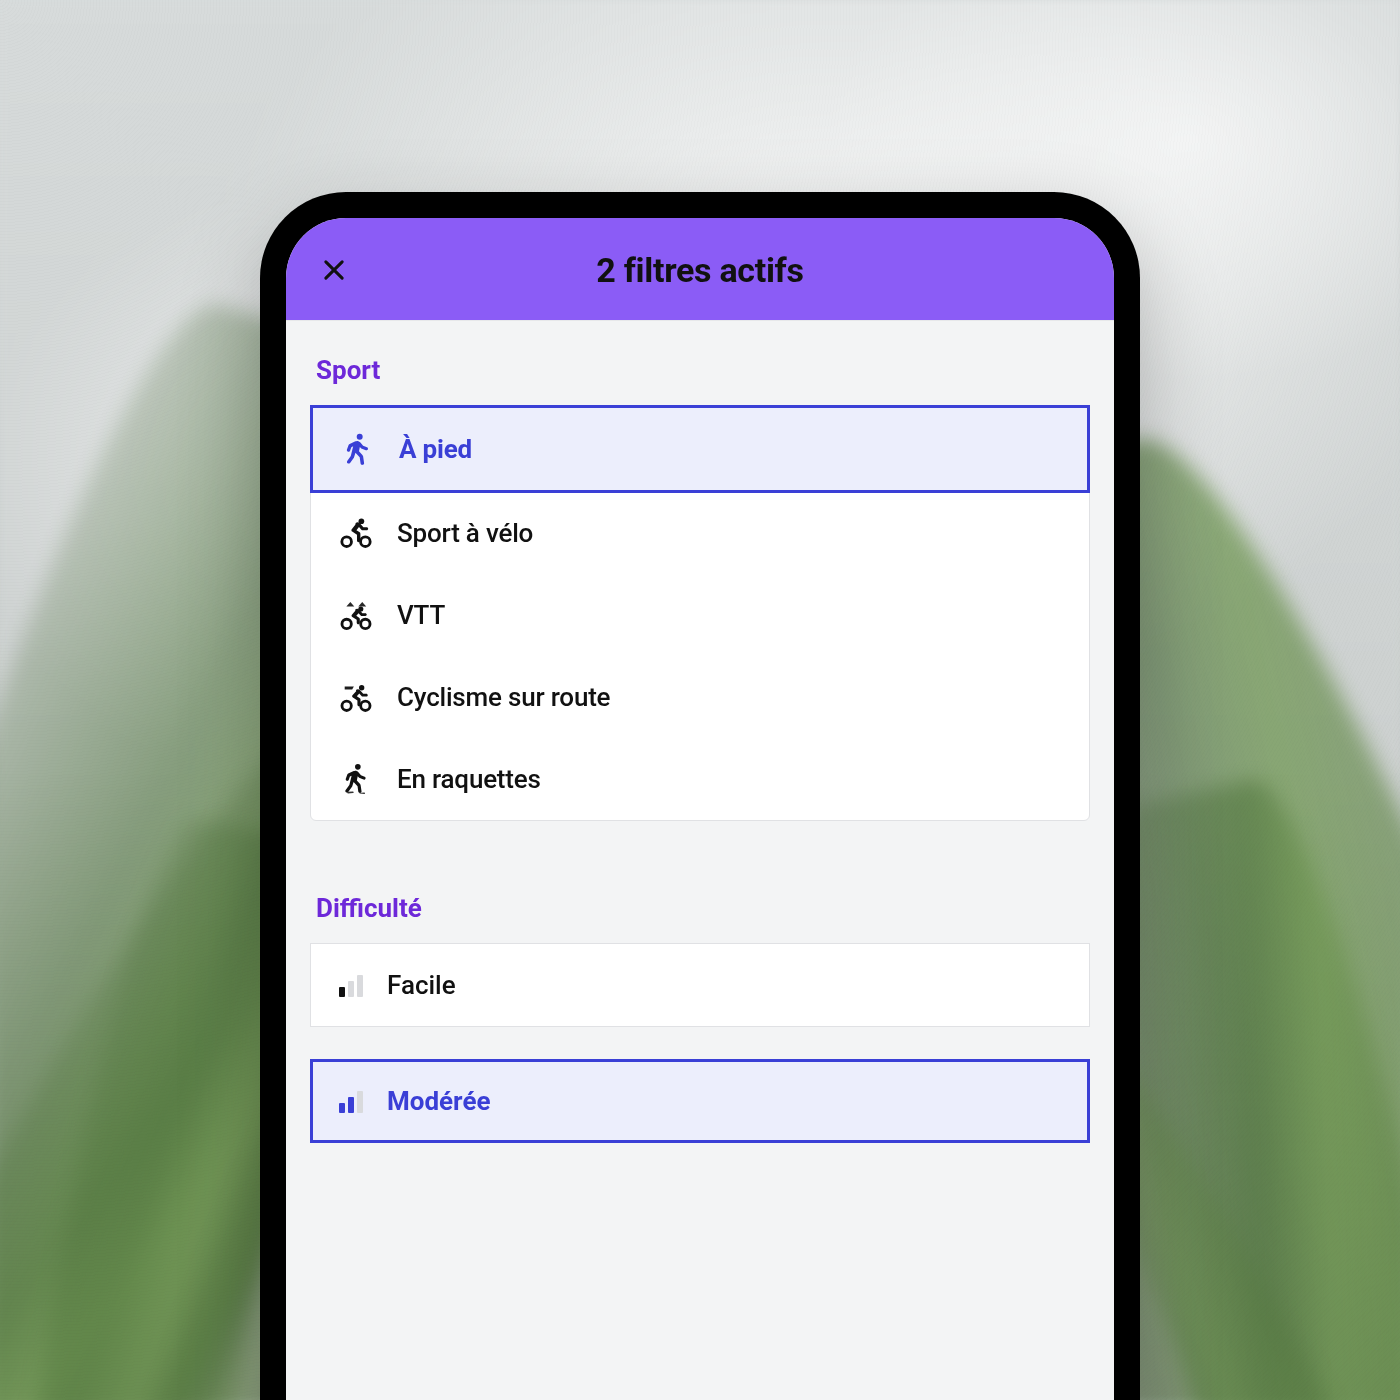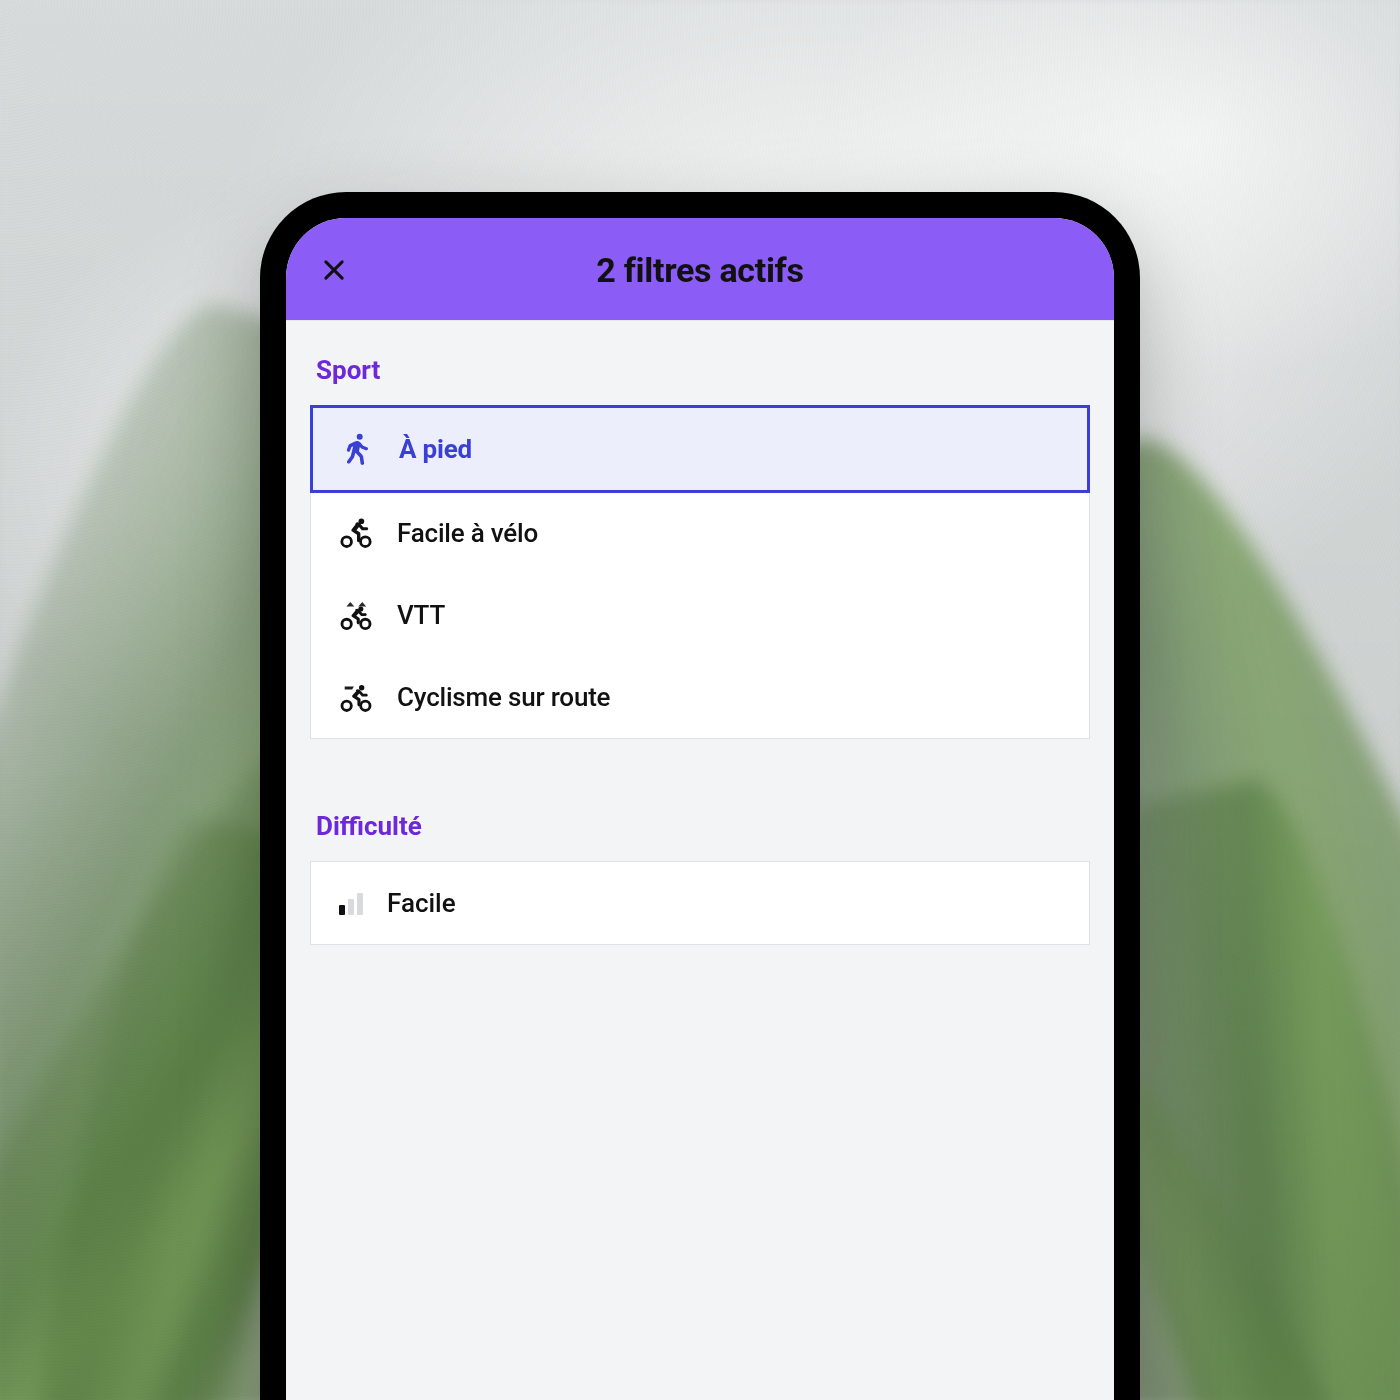--- a/index.html
+++ b/index.html
@@ -101,21 +101,21 @@
       font-size: 26px;
       font-weight: 700;
       color: #6d28d9;
       margin: 6px 6px 20px 6px;
     }
     .section-label.mt { margin-top: 72px; }
 
     .card-list {
       background: #ffffff;
       border: 1px solid #e0e1e4;
-      border-radius: 0;
+      border-radius: 6px;
     }
     .option {
       display: flex;
       align-items: center;
       padding: 24px 28px;
       gap: 24px;
       cursor: pointer;
       color: #111;
     }
     .option .label {
@@ -207,21 +207,21 @@
           <span class="label">À pied</span>
         </div>
 
         <div class="option">
           <svg viewBox="0 0 24 24" fill="currentColor">
             <circle cx="15.8" cy="3.7" r="2"></circle>
             <path d="M11.5 6.2 9 9.3c-.4.5-.3 1.3.3 1.7l3.4 2.2v4.1c0 .7.5 1.2 1.2 1.2s1.2-.5 1.2-1.2v-4.8c0-.4-.2-.8-.5-1l-2.3-1.5 1.8-2.2 1.7 1.9c.2.3.6.4.9.4h2.8c.6 0 1.1-.5 1.1-1.1s-.5-1.1-1.1-1.1h-2.3l-2.6-2.9c-.7-.8-2-.9-2.8-.1z"></path>
             <circle cx="5.4" cy="18.1" r="3.4" fill="none" stroke="currentColor" stroke-width="2"></circle>
             <circle cx="18.6" cy="18.1" r="3.4" fill="none" stroke="currentColor" stroke-width="2"></circle>
           </svg>
-          <span class="label">Facile à vélo</span>
+          <span class="label">Sport à vélo</span>
         </div>
 
         <div class="option">
           <svg viewBox="0 0 24 24" fill="currentColor">
             <path d="M8 2.8 5.2 6h5.6L8 2.8zM16.4 2.8 13.6 6h5.6l-2.8-3.2z" opacity=".9"></path>
             <circle cx="15.4" cy="7.8" r="1.8"></circle>
             <path d="M11.5 9 9.1 11.8c-.4.5-.3 1.2.3 1.6l3.1 2v2c0 .6.5 1.1 1.1 1.1s1.1-.5 1.1-1.1v-2.6c0-.4-.2-.7-.5-.9l-2-1.3 1.6-1.9 1.5 1.6c.2.2.5.4.8.4h2.5c.6 0 1-.5 1-1s-.5-1-1-1h-2.1l-2.3-2.5c-.7-.7-1.9-.8-2.7-.1z"></path>
             <circle cx="5.4" cy="18.3" r="3.3" fill="none" stroke="currentColor" stroke-width="2"></circle>
             <circle cx="18.6" cy="18.3" r="3.3" fill="none" stroke="currentColor" stroke-width="2"></circle>
           </svg>
@@ -232,35 +232,51 @@
           <svg viewBox="0 0 24 24" fill="currentColor">
             <path d="M4 4.5h6.5l-1.2 2.2H4z" opacity=".95"></path>
             <circle cx="16" cy="5.5" r="1.9"></circle>
             <path d="M12.1 7.9 9.5 10.8c-.4.5-.3 1.2.3 1.6l3.2 2v3c0 .6.5 1.1 1.1 1.1s1.1-.5 1.1-1.1v-3.6c0-.4-.2-.7-.5-.9l-2.1-1.4 1.7-1.9 1.6 1.7c.2.2.5.4.8.4h2.6c.6 0 1-.5 1-1s-.5-1-1-1h-2.2l-2.4-2.6c-.7-.8-1.9-.8-2.7-.1z"></path>
             <circle cx="5.4" cy="18.2" r="3.3" fill="none" stroke="currentColor" stroke-width="2"></circle>
             <circle cx="18.6" cy="18.2" r="3.3" fill="none" stroke="currentColor" stroke-width="2"></circle>
           </svg>
           <span class="label">Cyclisme sur route</span>
         </div>
 
+        <div class="option">
+          <svg viewBox="0 0 24 24" fill="currentColor">
+            <circle cx="13.3" cy="3.4" r="2"></circle>
+            <path d="M11.4 6.2c.9 0 1.8.4 2.3 1l1.8 2.2 2.6 1c.6.2.8.8.6 1.4-.2.6-.8.8-1.4.6l-3.1-1.2-1-1.1-.6 2.9 2.3 2.6c.2.3.4.6.4.9l.6 4.1c.1.6-.4 1.2-1 1.3-.6.1-1.2-.4-1.3-1l-.5-3.7-2.8-3.1-1 3.2-2.8 3.8c-.4.5-1.1.6-1.6.2-.5-.4-.6-1.1-.2-1.6l2.6-3.5 1.6-6.5-1.2.6-.8 2.3c-.2.6-.8.9-1.4.7-.6-.2-.9-.8-.7-1.4l1-2.9c.1-.4.4-.7.7-.8l3.5-1.6c.3-.1.6-.2.9-.2z"></path>
+            <path d="M6.4 22.2c-.3 0-.6-.2-.6-.6 0-.3.2-.6.6-.6l3.4-.2c.3 0 .6.2.6.5s-.2.6-.5.6l-3.5.3zm8.3 0-.3-.3 3.4-.4c.3 0 .6.2.6.5s-.2.6-.5.6l-3.2-.4z" opacity=".85"></path>
+          </svg>
+          <span class="label">En raquettes</span>
+        </div>
 
       </div>
 
       <div class="section-label mt">Difficulté</div>
 
       <div class="diff-list">
 
         <div class="diff-option">
           <div class="bars lvl-1">
             <span class="b-1"></span>
               <span class="b-2"></span>
               <span class="b-3"></span>
           </div>
           <span class="label">Facile</span>
         </div>
 
+        <div class="diff-option selected">
+          <div class="bars lvl-2">
+            <span class="b-1"></span>
+              <span class="b-2"></span>
+              <span class="b-3"></span>
+          </div>
+          <span class="label">Modérée</span>
+        </div>
 
       </div>
 
     </div>
 
   </div>
 </div>
 
 </body></html>

